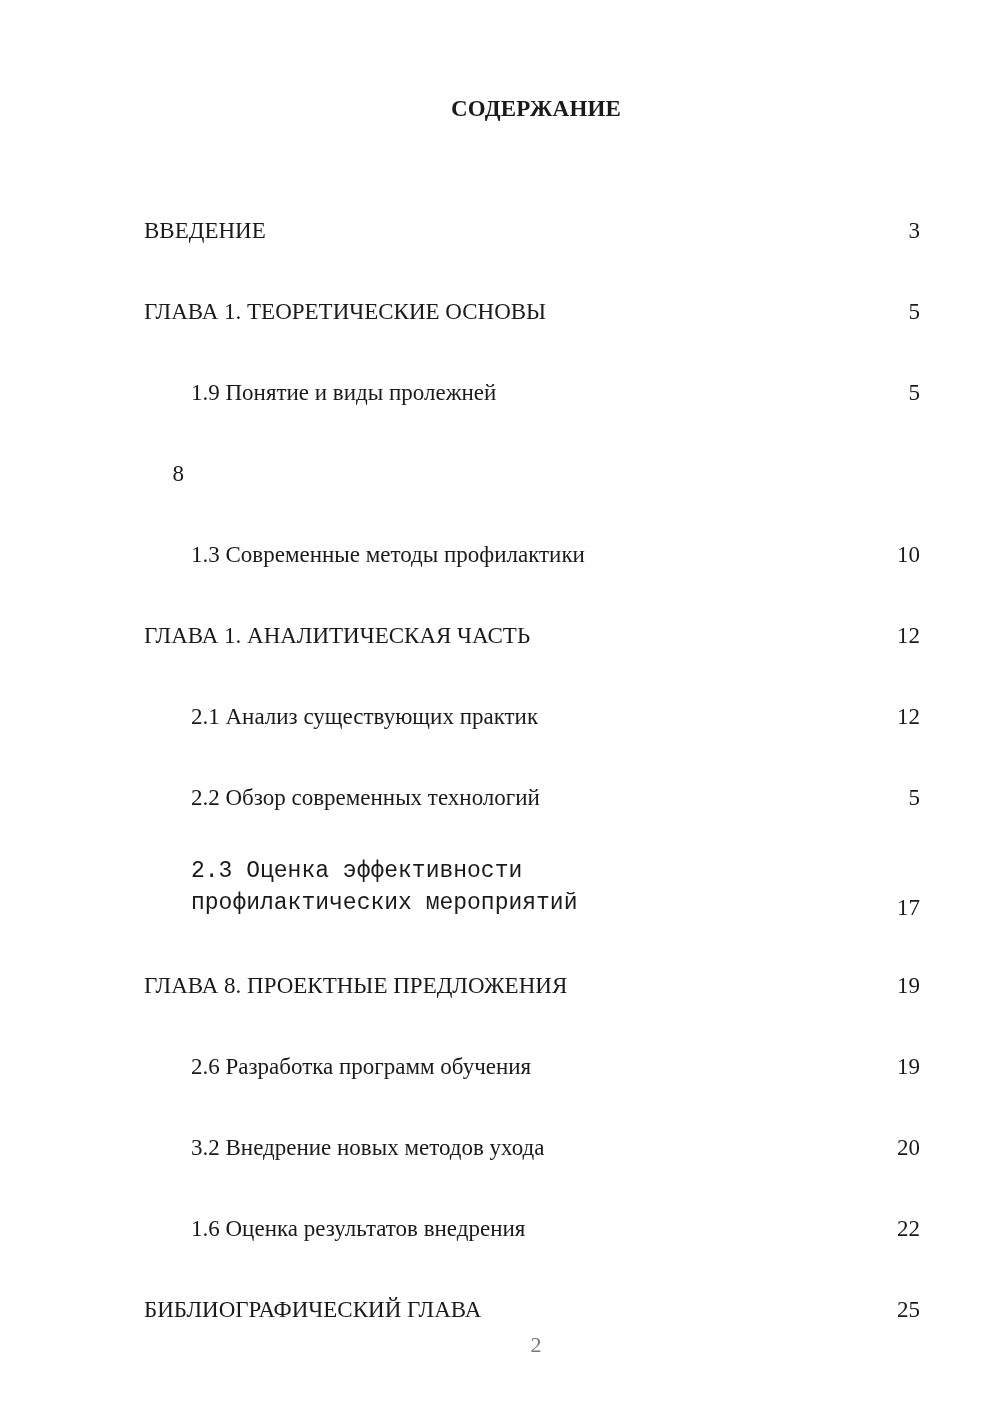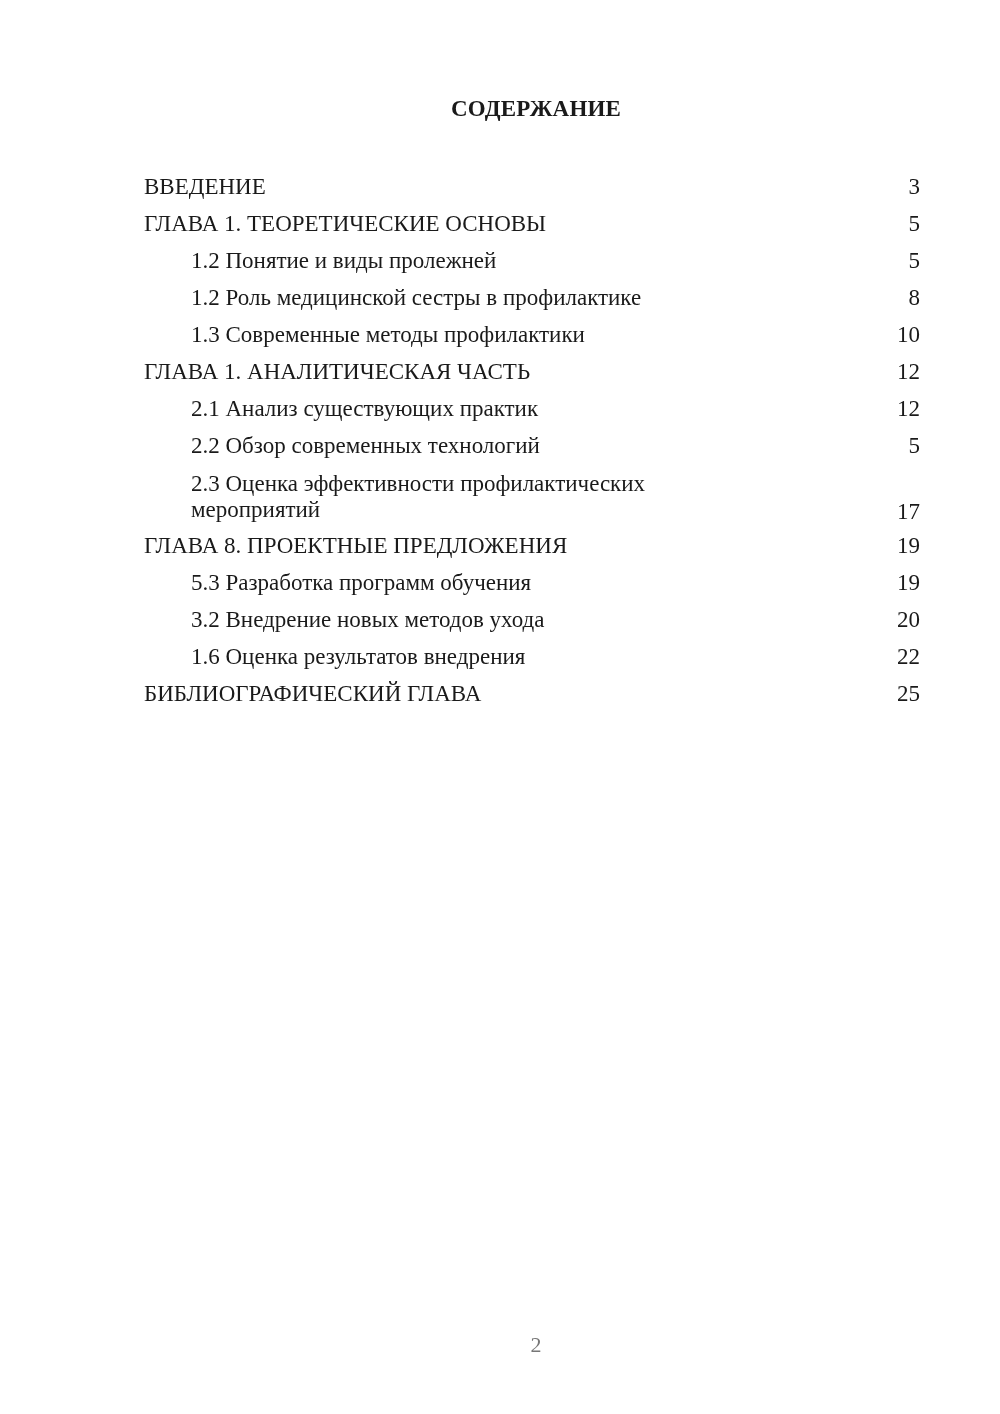--- a/index.html
+++ b/index.html
@@ -32,32 +32,34 @@
       width: 776px;
     }
     .toc-row {
       position: relative;
       display: flex;
       justify-content: space-between;
       align-items: flex-end;
       font-size: 23px;
       line-height: 37px;
       height: 37px;
+      margin-top: 44px;
     }
     .toc-row.sub .toc-label {
       padding-left: 47px;
     }
     .toc-row.tall {
       height: 63px;
       line-height: 26px;
     }
     .toc-row.tall .toc-label {
       max-width: 500px;
-      line-height: 26px;
+      line-height: 32px;
       padding-bottom: 4px;
+      font-family: Liberation Mono, monospace;
     }
     .toc-row.tall .toc-page {
       line-height: 30px;
       text-align: right;
     }
     .toc-label {
       white-space: normal;
     }
     .toc-page {
       text-align: right;
@@ -82,25 +84,24 @@
   <div class="toc">
     <div class="toc-row">
       <span class="toc-label">ВВЕДЕНИЕ</span>
       <span class="toc-page">3</span>
     </div>
     <div class="toc-row">
       <span class="toc-label">ГЛАВА 1. ТЕОРЕТИЧЕСКИЕ ОСНОВЫ</span>
       <span class="toc-page">5</span>
     </div>
     <div class="toc-row sub">
-      <span class="toc-label">1.2 Понятие и виды пролежней</span>
+      <span class="toc-label">1.9 Понятие и виды пролежней</span>
       <span class="toc-page">5</span>
     </div>
     <div class="toc-row sub">
-      <span class="toc-label">1.2 Роль медицинской сестры в профилактике</span>
       <span class="toc-page">8</span>
     </div>
     <div class="toc-row sub">
       <span class="toc-label">1.3 Современные методы профилактики</span>
       <span class="toc-page">10</span>
     </div>
     <div class="toc-row">
       <span class="toc-label">ГЛАВА 1. АНАЛИТИЧЕСКАЯ ЧАСТЬ</span>
       <span class="toc-page">12</span>
     </div>
@@ -114,21 +115,21 @@
     </div>
     <div class="toc-row sub tall">
       <span class="toc-label">2.3 Оценка эффективности профилактических мероприятий</span>
       <span class="toc-page">17</span>
     </div>
     <div class="toc-row">
       <span class="toc-label">ГЛАВА 8. ПРОЕКТНЫЕ ПРЕДЛОЖЕНИЯ</span>
       <span class="toc-page">19</span>
     </div>
     <div class="toc-row sub">
-      <span class="toc-label">5.3 Разработка программ обучения</span>
+      <span class="toc-label">2.6 Разработка программ обучения</span>
       <span class="toc-page">19</span>
     </div>
     <div class="toc-row sub">
       <span class="toc-label">3.2 Внедрение новых методов ухода</span>
       <span class="toc-page">20</span>
     </div>
     <div class="toc-row sub">
       <span class="toc-label">1.6 Оценка результатов внедрения</span>
       <span class="toc-page">22</span>
     </div>

